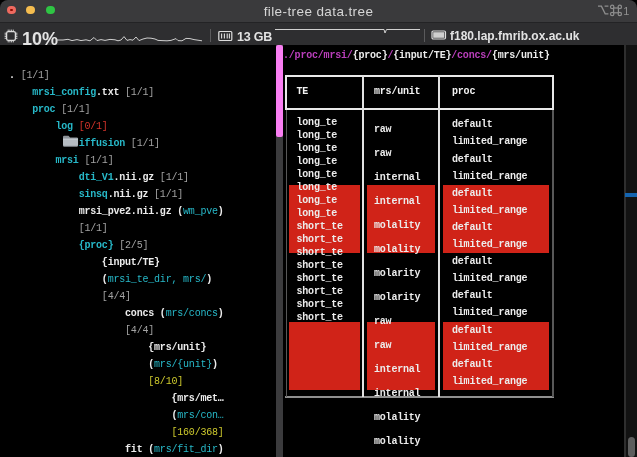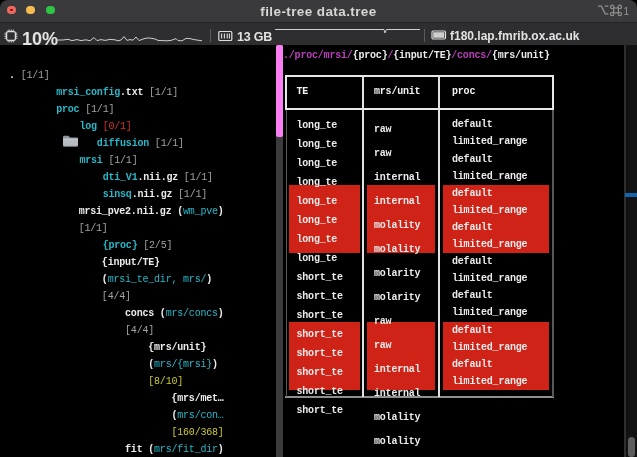--- a/index.html
+++ b/index.html
@@ -2,37 +2,37 @@
 <html><head>
 <meta charset="utf-8">
 <style>
   html,body{margin:0;padding:0;background:#000;}
   body{width:637px;height:457px;position:relative;overflow:hidden;
        font-family:"Liberation Sans",sans-serif;}
   .mono{font-family:"Liberation Mono",monospace;font-size:10px;letter-spacing:-0.2px;}
   pre{margin:0;}
   .abs{position:absolute;}
   
-  .cy{color:#27b9c9;font-weight:bold;margin-left:24px;}
+  .cy{color:#27b9c9;font-weight:bold;}
   .cyn{color:#27b9c9;}
   .wh{color:#ececec;font-weight:bold;}
   .bl{color:#a3a3a3;}
   .rd{color:#d5342b;}
   .ye{color:#cfcb2d;}
   .mg{color:#bb3fbd;font-weight:bold;}
 </style>
 </head>
 <body>
 
 <div class="abs" style="left:0;top:0;width:637px;height:23px;background:#3a3a3c;border-radius:8px 8px 0 0;"></div>
 <div class="abs" style="left:7px;top:5.7px;width:8.6px;height:8.6px;border-radius:50%;background:#ee6a5f;"></div>
 <div class="abs" style="left:10.2px;top:8.9px;width:2.4px;height:2.4px;border-radius:50%;background:#8c0d03;"></div>
 <div class="abs" style="left:26px;top:5.7px;width:8.6px;height:8.6px;border-radius:50%;background:#f5bd4f;"></div>
 <div class="abs" style="left:46px;top:5.7px;width:8.6px;height:8.6px;border-radius:50%;background:#2fc544;"></div>
-<div class="abs" style="left:0;top:3.5px;width:637px;text-align:center;font-size:13.5px;letter-spacing:0.4px;font-weight:bold;color:#d6d6d6;">file-tree data.tree</div>
+<div class="abs" style="left:0;top:3.5px;width:637px;text-align:center;font-size:13.5px;letter-spacing:0.4px;font-weight:normal;color:#d6d6d6;">file-tree data.tree</div>
 <div class="abs" style="left:597px;top:4px;">
   <svg width="33" height="14" viewBox="0 0 33 14">
     <g stroke="#8e8e8e" stroke-width="1.3" fill="none">
       <path d="M1 2.2 h3.4 l3.8 7.6 h3.2 M7.6 2.2 h3.8"></path>
       <g stroke-width="1.2">
         <rect x="16.6" y="4" width="4.8" height="4.8"></rect>
         <circle cx="15.2" cy="2.9" r="1.7"></circle>
         <circle cx="22.8" cy="2.9" r="1.7"></circle>
         <circle cx="15.2" cy="10" r="1.7"></circle>
         <circle cx="22.8" cy="10" r="1.7"></circle>
@@ -88,21 +88,21 @@
             <span class="cy">sinsq</span><span class="wh">.nii.gz</span> <span class="bl">[1/1]</span>
             <span class="wh">mrsi_pve2.nii.gz (</span><span class="cyn">wm_pve</span><span class="wh">)</span>
             <span class="bl">[1/1]</span>
             <span class="cy">{proc}</span> <span class="bl">[2/5]</span>
                 <span class="wh">{input/TE}</span>
                 <span class="wh">(</span><span class="cyn">mrsi_te_dir, mrs/</span><span class="wh">)</span>
                 <span class="bl">[4/4]</span>
                     <span class="wh">concs (</span><span class="cyn">mrs/concs</span><span class="wh">)</span>
                     <span class="bl">[4/4]</span>
                         <span class="wh">{mrs/unit}</span>
-                        <span class="wh">(</span><span class="cyn">mrs/{mrsi}</span><span class="wh">)</span>
+                        <span class="wh">(</span><span class="cyn">mrs/{unit}</span><span class="wh">)</span>
                         <span class="ye">[8/10]</span>
                             <span class="wh">{mrs/met…</span>
                             <span class="wh">(</span><span class="cyn">mrs/con…</span>
                             <span class="ye">[160/368]</span>
                     <span class="wh">fit (</span><span class="cyn">mrs/fit_dir</span><span class="wh">)</span></pre>
 
 <svg class="abs" style="left:61.5px;top:133.5px;" width="17" height="14" viewBox="0 0 17 14">
   <path d="M1 3 a1.2 1.2 0 0 1 1.2-1.2 h4.3 l1.6 1.7 h6.7 a1.2 1.2 0 0 1 1.2 1.2 v6.8 a1.2 1.2 0 0 1 -1.2 1.2 h-12.6 a1.2 1.2 0 0 1 -1.2-1.2 z" fill="#8e949a"></path>
   <path d="M1 5 h15 v5.5 a1.2 1.2 0 0 1 -1.2 1.2 h-12.6 a1.2 1.2 0 0 1 -1.2-1.2 z" fill="#b6bcc2"></path>
   <path d="M1 4.6 h15 v0.9 h-15 z" fill="#cdd2d8"></path>
@@ -127,21 +127,21 @@
 <div class="abs" style="left:551.5px;top:74.8px;width:2px;height:35px;background:#e8e8e8;"></div>
 <div class="abs" style="left:285.5px;top:109.8px;width:1.5px;height:287px;background:#585858;"></div>
 <div class="abs" style="left:552px;top:109.8px;width:1.5px;height:287px;background:#585858;"></div>
 <div class="abs" style="left:362px;top:74.8px;width:2px;height:322px;background:#e2e2e2;"></div>
 <div class="abs" style="left:438px;top:74.8px;width:2px;height:322px;background:#e2e2e2;"></div>
 
 <div class="mono abs" style="left:296.5px;top:86px;font-weight:bold;color:#f2f2f2;">TE</div>
 <div class="mono abs" style="left:374px;top:86px;font-weight:bold;color:#f2f2f2;">mrs/unit</div>
 <div class="mono abs" style="left:452px;top:86px;font-weight:bold;color:#f2f2f2;">proc</div>
 
-<pre class="mono abs" style="left:296.5px;top:116.4px;line-height:19px;color:#ececec;font-weight:bold;">long_te
+<pre class="mono abs" style="left:296.5px;top:116.4px;line-height:13px;color:#ececec;font-weight:bold;">long_te
 long_te
 long_te
 long_te
 long_te
 long_te
 long_te
 long_te
 short_te
 short_te
 short_te

